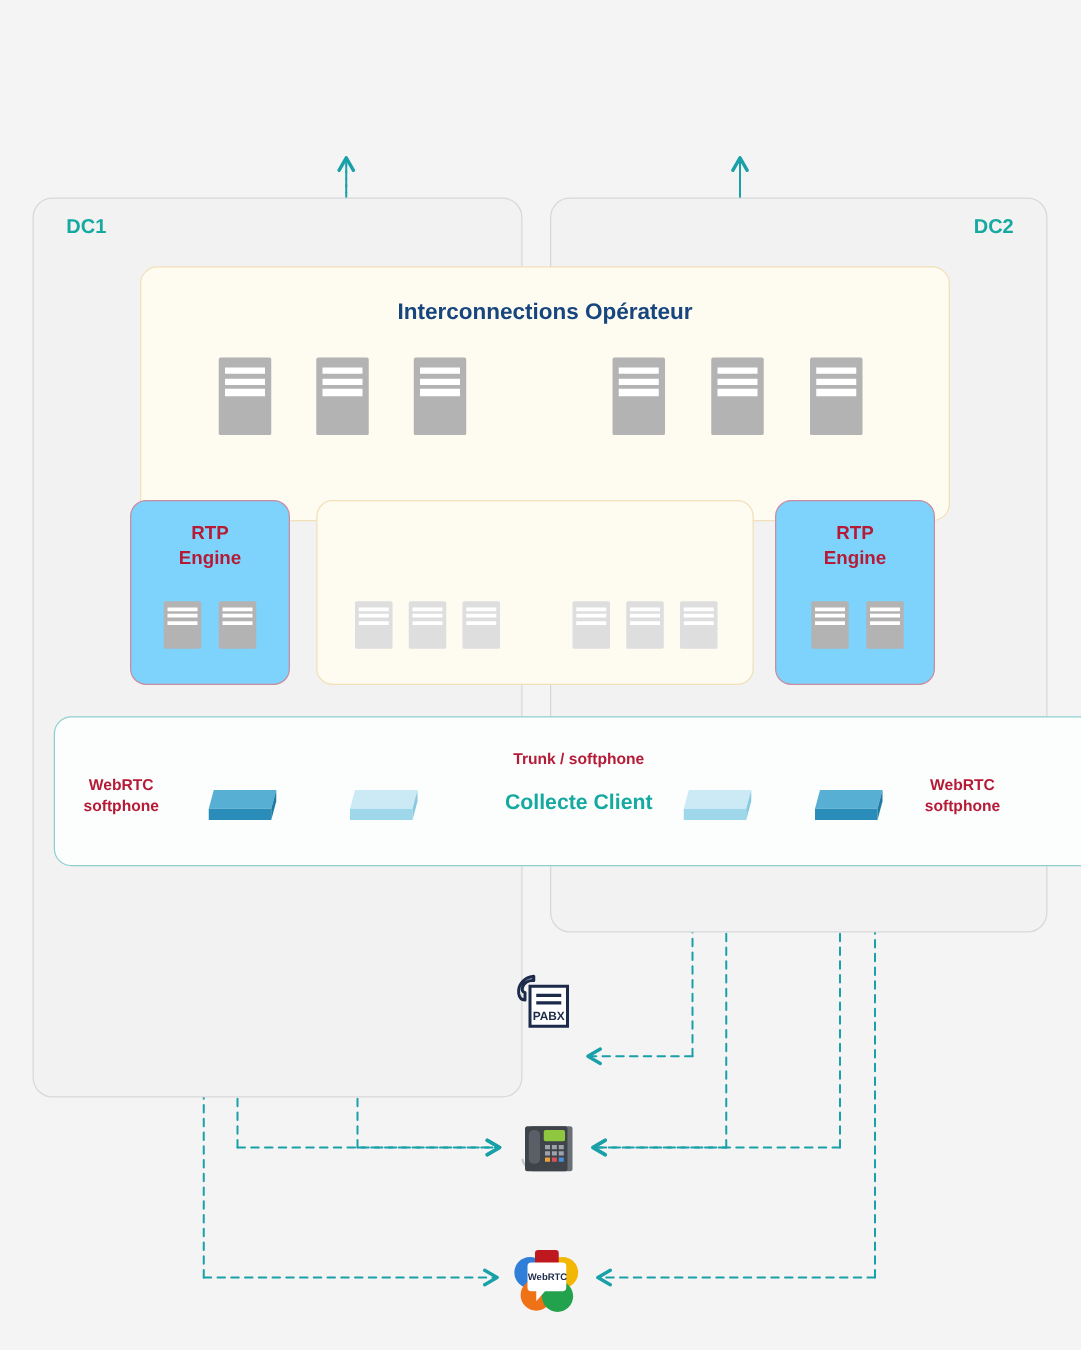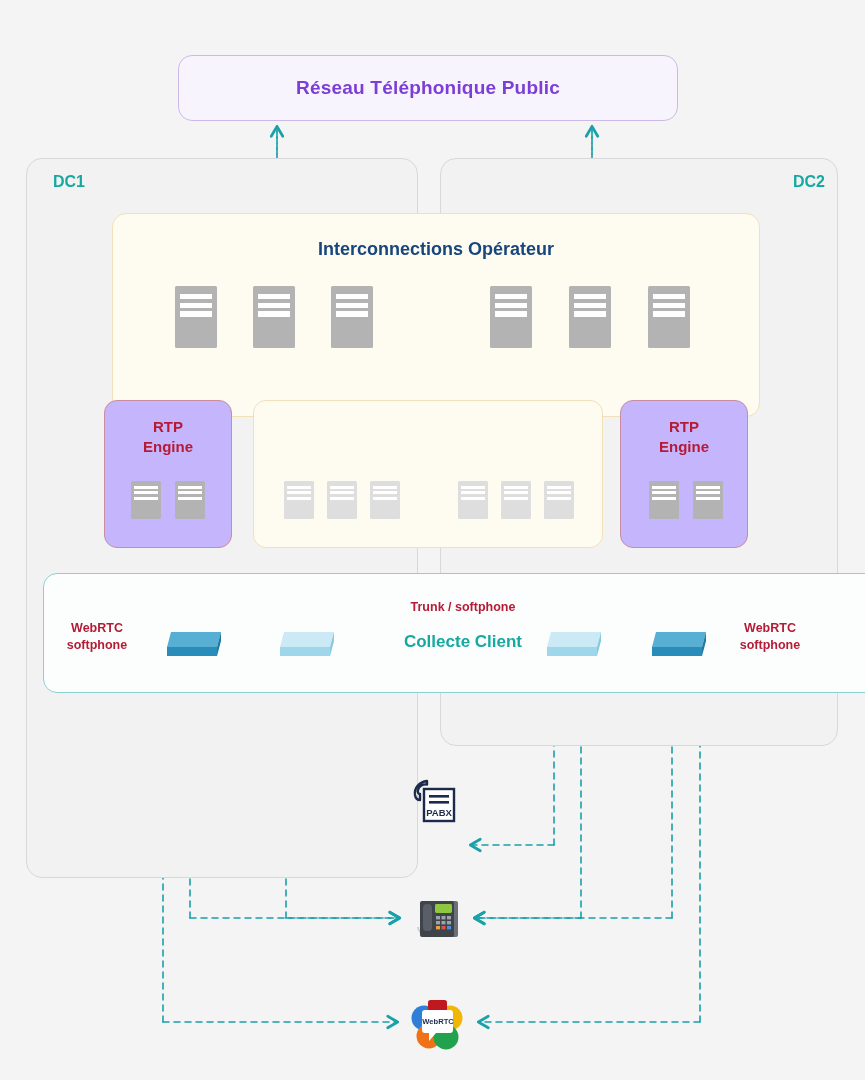--- a/index.html
+++ b/index.html
@@ -42,38 +42,38 @@
     border: 1.3px solid #d8d8da;
     border-radius: 16px;
   }
   #dc1 { left: 26px; top: 158px; width: 392px; height: 720px; }
   #dc2 { left: 440px; top: 158px; width: 398px; height: 588px; }
   .dc-label {
     position: absolute; top: 14px;
     font-size: 16px; font-weight: bold; color: #16a9a0;
   }
   #dc1 .dc-label { left: 26px; }
-  #dc2 .dc-label { right: 12px; }
+  #dc2 .dc-label { right: 26px; }
 
   
   #interco {
     left: 112px; top: 213px; width: 648px; height: 204px;
     background: #fefbf0;
     border: 1.2px solid #f2e0b8;
     border-radius: 14px;
   }
   #interco .title {
     position: absolute; left: 0; right: 0; top: 25px;
     text-align: center; font-size: 18px; font-weight: bold; color: #17457e;
   }
 
   
   .rtp {
     top: 400px; width: 128px; height: 148px;
-    background: #c4b5fd;
+    background: #7dd3fc;
     border: 1.2px solid #c98ca0;
     border-radius: 13px;
   }
   #rtp1 { left: 104px; }
   #rtp2 { left: 620px; }
   .rtp .title {
     position: absolute; left: 0; right: 0; top: 16px;
     text-align: center; font-size: 15px; font-weight: bold;
     color: #b51b36; line-height: 1.35;
   }
@@ -219,23 +219,20 @@
       <path d="M286,918 L400,918"></path>
       <path d="M581,918 L474,918"></path>
       <path d="M672,918 L474,918"></path>
     </g>
     <g fill="none" stroke="#19a0a8" stroke-width="1.6" stroke-dasharray="6 5" stroke-linecap="round" marker-end="url(#ar-teal)">
       <path d="M163,1022 L398,1022"></path>
       <path d="M700,1022 L478,1022"></path>
     </g>
   </svg>
 
-  <div class="node" id="pstn">
-    <span class="label">Réseau Téléphonique Public</span>
-  </div>
 
   <div class="node dc" id="dc1">
     <span class="dc-label">DC1</span>
   </div>
   <div class="node dc" id="dc2">
     <span class="dc-label">DC2</span>
   </div>
 
   <div class="node" id="interco">
     <span class="title">Interconnections Opérateur</span>

